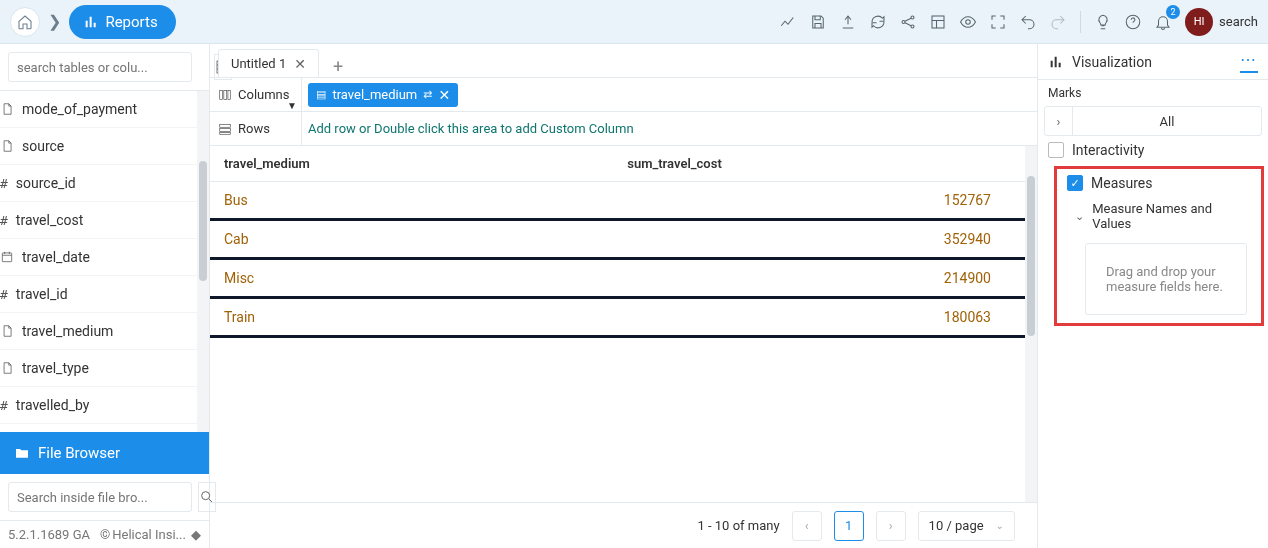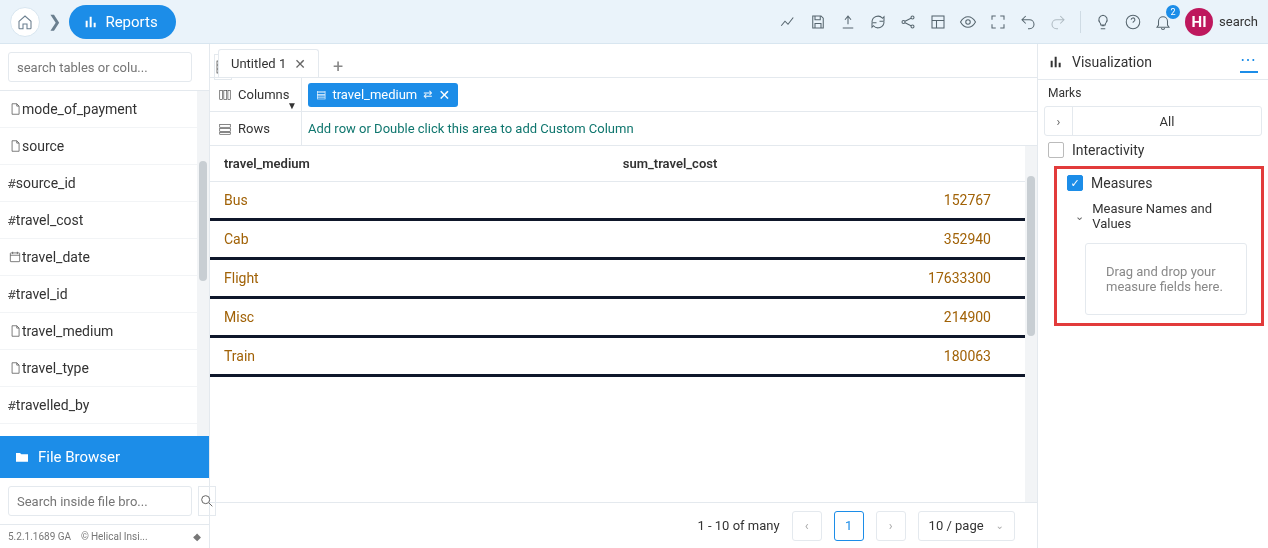--- a/index.html
+++ b/index.html
@@ -12,43 +12,43 @@
 .nav-arrow { font-size: 16px; color: #6b7f8f; padding: 0 4px; }
 .reports-pill { display: flex; align-items: center; gap: 6px; background: #1c8de8; color: #fff; height: 34px; padding: 0 18px 0 14px; border-radius: 18px; font-size: 15px; cursor: pointer; }
 .reports-pill svg { width: 16px; height: 16px; fill: #fff; }
 .topbar-right { display: flex; align-items: center; gap: 2px; }
 .tool-icon { width: 28px; height: 28px; display: flex; align-items: center; justify-content: center; cursor: pointer; border-radius: 3px; }
 .tool-icon svg { width: 18px; height: 18px; fill: none; stroke: #56656e; stroke-width: 1.4; }
 .tool-sep { width: 1px; height: 22px; background: #cfdbe4; margin: 0 6px; }
 .bell-wrap { position: relative; }
 .badge { position: absolute; top: -3px; right: -3px; background: #1c8de8; color: #fff; font-size: 9px; width: 14px; height: 14px; border-radius: 50%; display: flex; align-items: center; justify-content: center; }
 .avatar-group { display: flex; align-items: center; gap: 6px; margin-left: 6px; cursor: pointer; }
-.avatar { width: 28px; height: 28px; border-radius: 50%; background: #be185d; color: #fff; display: flex; align-items: center; justify-content: center; font-size: 15px; font-weight: 700; }
+.avatar { width: 28px; height: 28px; border-radius: 50%; background: #7f1d1d; color: #fff; display: flex; align-items: center; justify-content: center; font-size: 11px; font-weight: 400; }
 .username { font-size: 13px; color: #333; }
 
 .body { flex: 1; display: flex; min-height: 0; }
 
 .sidebar { width: 210px; border-right: 1px solid #e4e9ee; display: flex; flex-direction: column; }
 .search-row { display: flex; align-items: center; padding: 8px; gap: 22px; border-bottom: 1px solid #e4e9ee; }
 .search-input { flex: 1; height: 30px; border: 1px solid #e4e9ee; border-radius: 3px; padding: 0 8px; font-size: 13px; color: #777; }
 .grid-toggle { width: 26px; height: 26px; border: 1px solid #e4e9ee; display: flex; align-items: center; justify-content: center; cursor: pointer; }
 .grid-toggle svg { width: 16px; height: 16px; fill: #333; }
 .field-list { flex: 1; overflow: hidden; position: relative; display: flex; }
 .field-scroll { flex: 1; overflow-y: auto; }
 .scroll-track { width: 12px; background: #f2f4f6; position: relative; }
 .scroll-thumb { position: absolute; left: 2px; width: 8px; top: 70px; height: 120px; background: #c8ced3; border-radius: 4px; }
-.field-item { display: flex; align-items: center; gap: 0; padding: 10px 8px; border-bottom: 1px solid #f2f4f6; cursor: pointer; font-size: 14px; color: #333; }
+.field-item { display: flex; align-items: center; gap: 8px; padding: 10px 0; border-bottom: 1px solid #f2f4f6; cursor: pointer; font-size: 14px; color: #333; }
 .field-item svg { width: 14px; height: 14px; flex-shrink: 0; }
 .field-icon-doc { fill: none; stroke: #555; stroke-width: 1.3; }
 .file-browser-btn { background: #1c8de8; color: #fff; display: flex; align-items: center; gap: 8px; padding: 12px 14px; font-size: 15px; cursor: pointer; }
 .file-browser-btn svg { width: 16px; height: 16px; fill: #fff; }
 .file-search-row { display: flex; align-items: center; padding: 8px; gap: 6px; }
 .file-search-input { flex: 1; height: 30px; border: 1px solid #e4e9ee; border-radius: 3px; padding: 0 8px; font-size: 13px; }
 .file-search-btn { width: 30px; height: 30px; border: 1px solid #e4e9ee; display: flex; align-items: center; justify-content: center; cursor: pointer; }
-.sidebar-footer { border-top: 1px solid #e4e9ee; display: flex; align-items: center; justify-content: space-between; padding: 6px 8px; font-size: 10px; color: #777; }
+.sidebar-footer { border-top: 1px solid #e4e9ee; display: flex; align-items: center; justify-content: space-between; padding: 6px 8px; font-size: 13px; color: #777; }
 .sidebar-footer .ver { display: flex; gap: 10px; align-items: center; }
 .sidebar-footer .copy { display: flex; gap: 2px; align-items: center; }
 
 .main { flex: 1; display: flex; flex-direction: column; min-width: 0; border-right: 1px solid #e4e9ee; }
 .tabs { height: 34px; border-bottom: 1px solid #e4e9ee; display: flex; align-items: flex-end; padding: 0 8px; gap: 6px; }
 .tab { display: flex; align-items: center; gap: 8px; height: 28px; padding: 0 12px; border: 1px solid #e4e9ee; border-bottom: none; border-radius: 3px 3px 0 0; background: #fff; font-size: 13px; cursor: pointer; }
 .tab .close { font-size: 14px; color: #666; cursor: pointer; }
 .tab-add { font-size: 18px; color: #888; padding: 0 8px; cursor: pointer; }
 
 .shelf { display: flex; align-items: center; border-bottom: 1px solid #e4e9ee; height: 34px; }
@@ -343,24 +343,20 @@
             <tbody id="tbody">
                 <tr>
                   <td>Bus</td>
                   <td class="num">152767</td>
                 </tr>
                 <tr>
                   <td>Cab</td>
                   <td class="num">352940</td>
                 </tr>
                 <tr>
-                  <td>Flight</td>
-                  <td class="num">17633300</td>
-                </tr>
-                <tr>
                   <td>Misc</td>
                   <td class="num">214900</td>
                 </tr>
                 <tr>
                   <td>Train</td>
                   <td class="num">180063</td>
                 </tr>
               </tbody>
           </table>
         </div>

